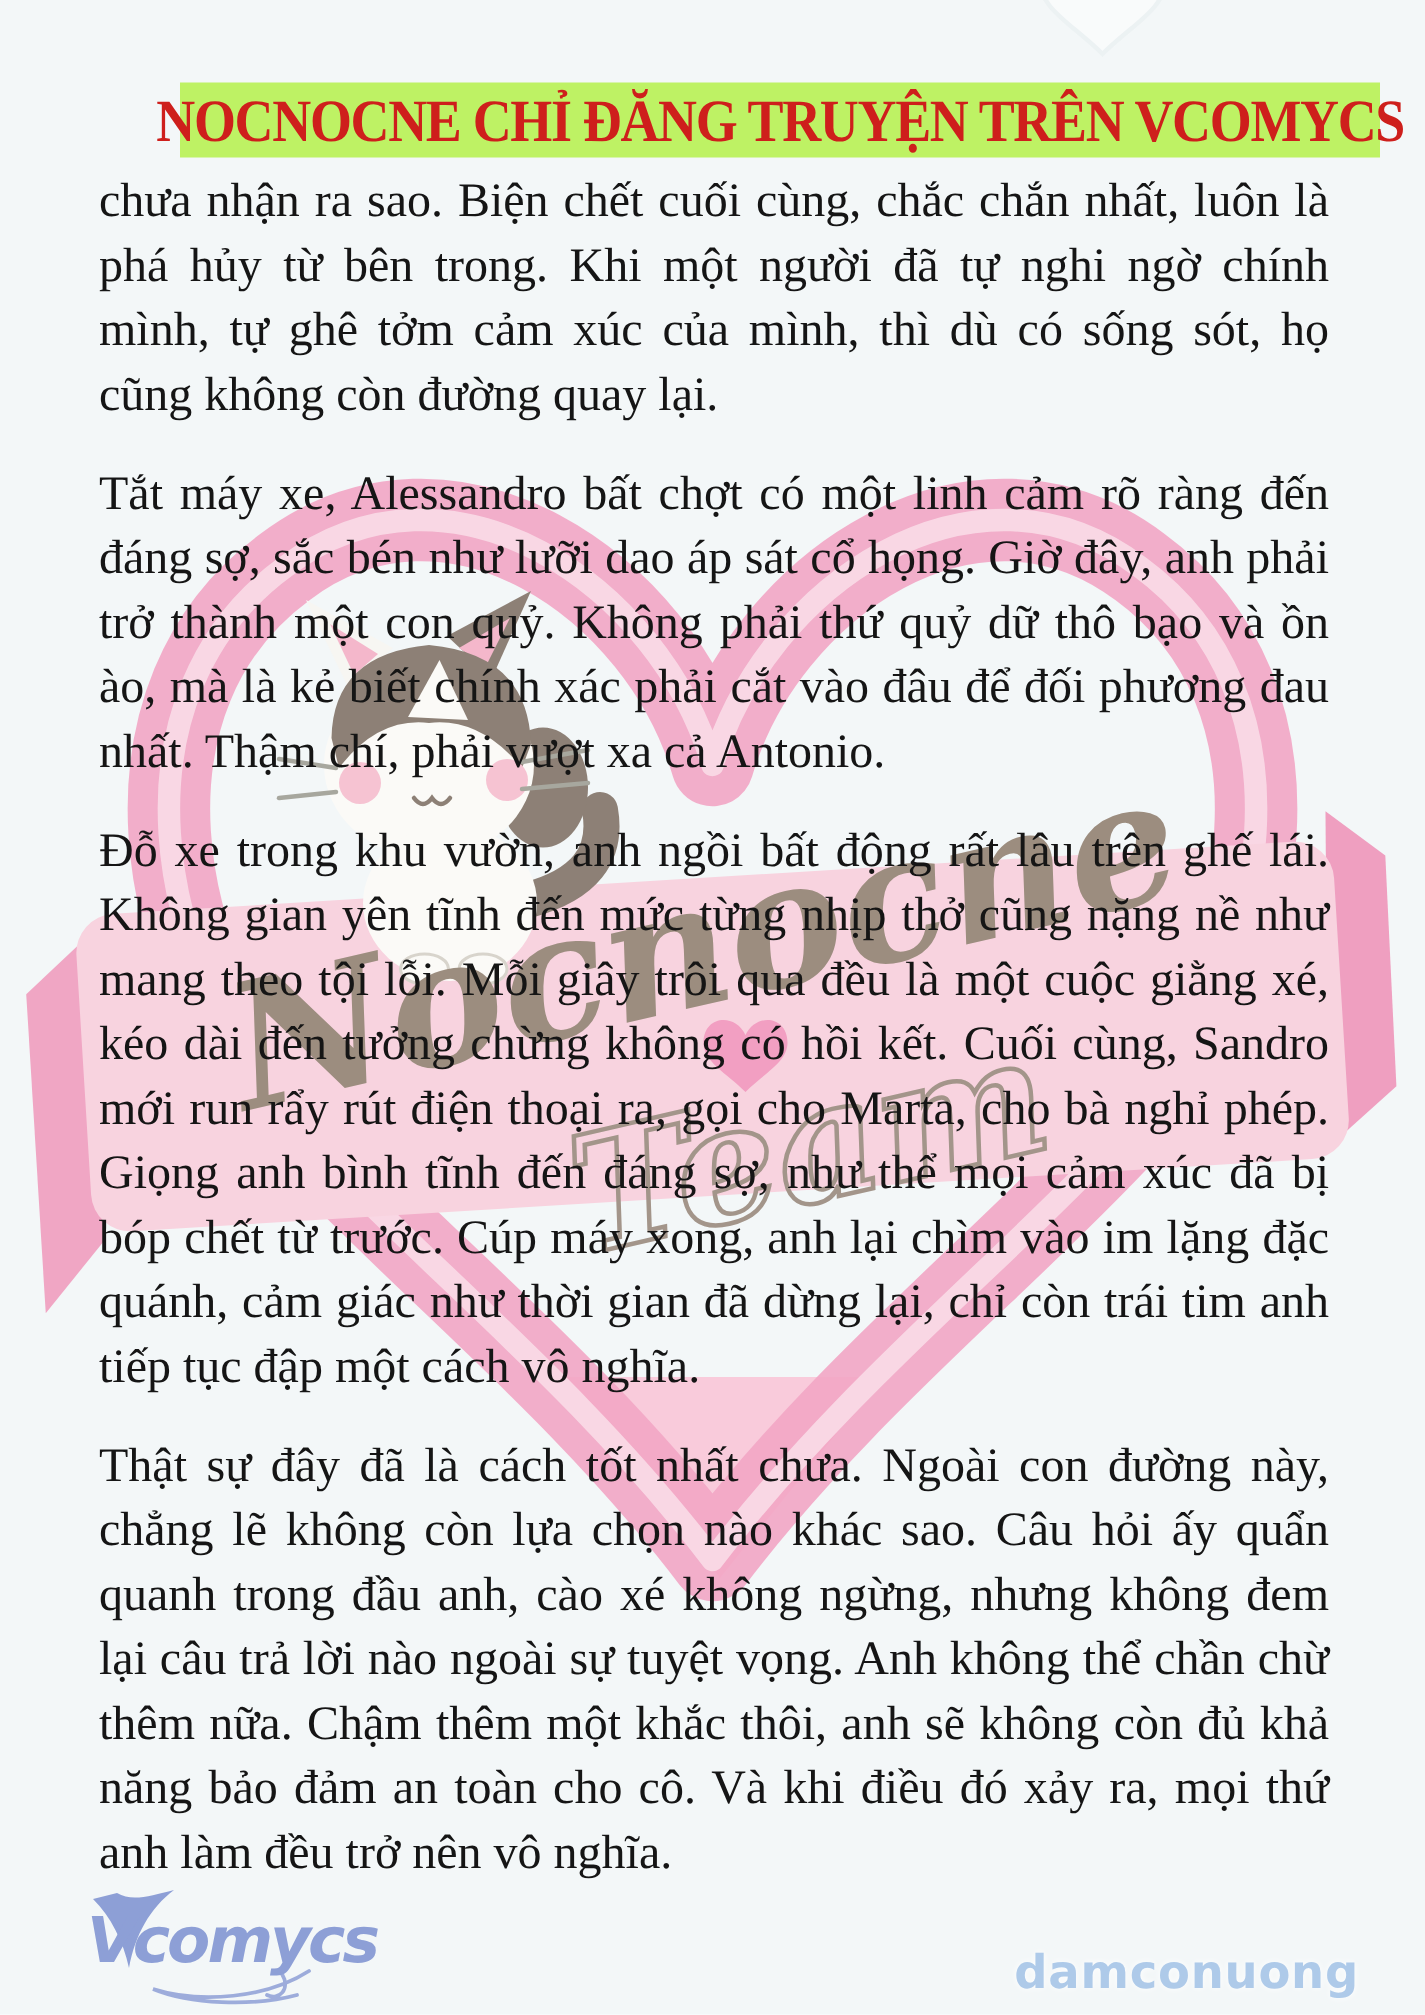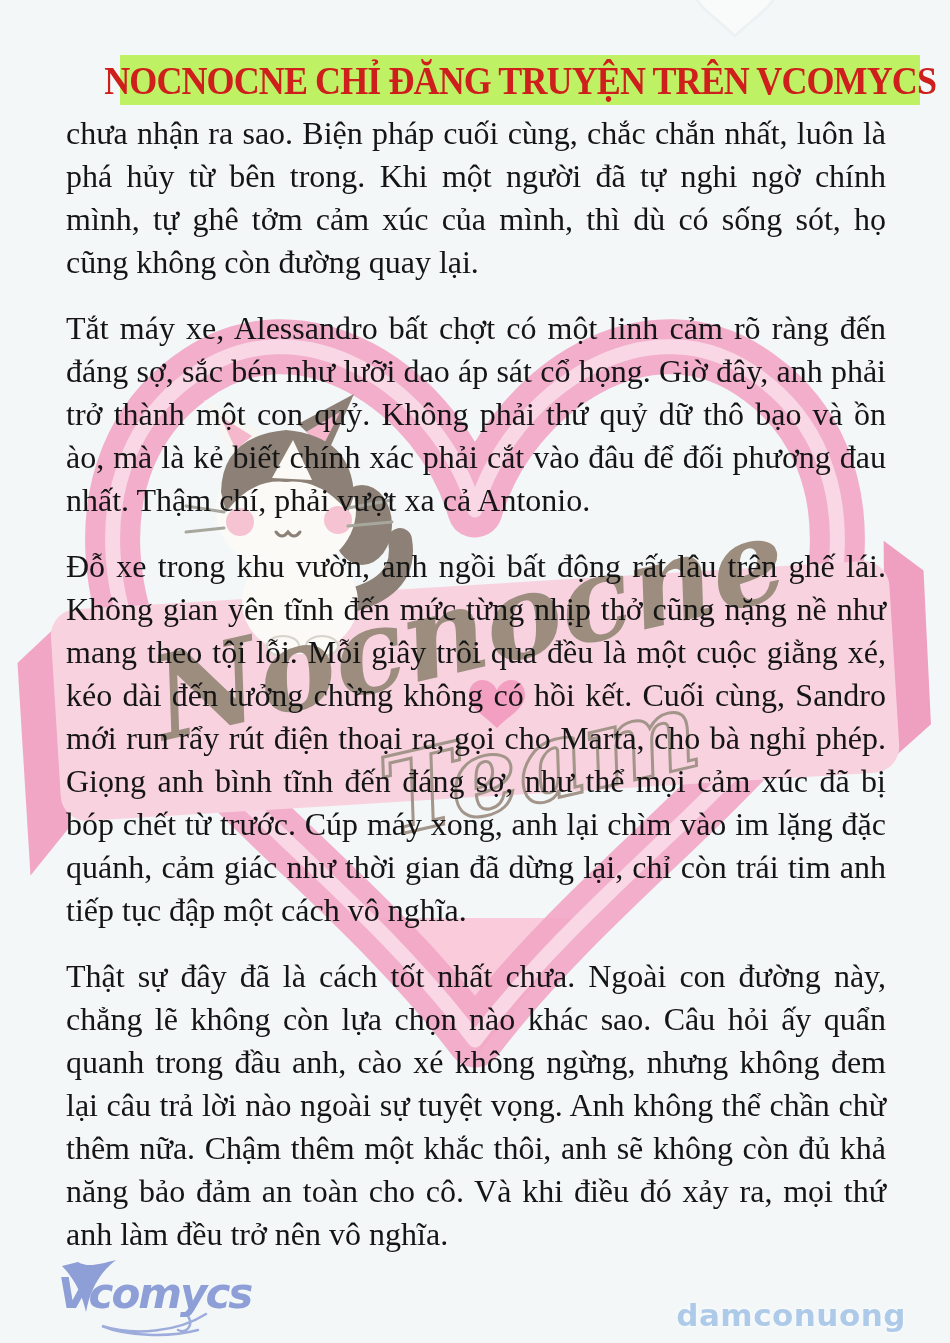--- a/index.html
+++ b/index.html
@@ -117,21 +117,21 @@
 
     <text x="478" y="668" text-anchor="middle" font-family="'DejaVu Serif',serif" font-style="italic" font-weight="bold" font-size="116" fill="#9c8d7f" transform="rotate(-13 478 668)">Nocnocne</text>
     <text x="548" y="800" text-anchor="middle" font-family="'DejaVu Serif',serif" font-style="italic" font-weight="bold" font-size="108" fill="none" stroke="#a3958a" stroke-width="3" transform="rotate(-13 548 800)">Team</text>
   </svg>
 
   <div class="notice-band">
     <span class="notice-text">NOCNOCNE CHỈ ĐĂNG TRUYỆN TRÊN VCOMYCS</span>
   </div>
 
   <div class="content">
-    <p>chưa nhận ra sao. Biện pháp cuối cùng, chắc chắn nhất, luôn là phá hủy từ bên trong. Khi một người đã tự nghi ngờ chính mình, tự ghê tởm cảm xúc của mình, thì dù có sống sót, họ cũng không còn đường quay lại.</p>
+    <p>chưa nhận ra sao. Biện chết cuối cùng, chắc chắn nhất, luôn là phá hủy từ bên trong. Khi một người đã tự nghi ngờ chính mình, tự ghê tởm cảm xúc của mình, thì dù có sống sót, họ cũng không còn đường quay lại.</p>
     <p>Tắt máy xe, Alessandro bất chợt có một linh cảm rõ ràng đến đáng sợ, sắc bén như lưỡi dao áp sát cổ họng. Giờ đây, anh phải trở thành một con quỷ. Không phải thứ quỷ dữ thô bạo và ồn ào, mà là kẻ biết chính xác phải cắt vào đâu để đối phương đau nhất. Thậm chí, phải vượt xa cả Antonio.</p>
     <p>Đỗ xe trong khu vườn, anh ngồi bất động rất lâu trên ghế lái. Không gian yên tĩnh đến mức từng nhịp thở cũng nặng nề như mang theo tội lỗi. Mỗi giây trôi qua đều là một cuộc giằng xé, kéo dài đến tưởng chừng không có hồi kết. Cuối cùng, Sandro mới run rẩy rút điện thoại ra, gọi cho Marta, cho bà nghỉ phép. Giọng anh bình tĩnh đến đáng sợ, như thể mọi cảm xúc đã bị bóp chết từ trước. Cúp máy xong, anh lại chìm vào im lặng đặc quánh, cảm giác như thời gian đã dừng lại, chỉ còn trái tim anh tiếp tục đập một cách vô nghĩa.</p>
     <p>Thật sự đây đã là cách tốt nhất chưa. Ngoài con đường này, chẳng lẽ không còn lựa chọn nào khác sao. Câu hỏi ấy quẩn quanh trong đầu anh, cào xé không ngừng, nhưng không đem lại câu trả lời nào ngoài sự tuyệt vọng. Anh không thể chần chừ thêm nữa. Chậm thêm một khắc thôi, anh sẽ không còn đủ khả năng bảo đảm an toàn cho cô. Và khi điều đó xảy ra, mọi thứ anh làm đều trở nên vô nghĩa.</p>
   </div>
 
   <svg class="vcomycs-logo" width="280" height="86" viewBox="0 0 280 86" xmlns="http://www.w3.org/2000/svg">
     <g>
       <path d="M24,14 C36,26 44,42 48,60 C52,38 62,20 78,8 C62,12 50,16 40,10 Z" fill="#8d9fd6"></path>
     </g>
     <text x="20" y="56" font-family="'DejaVu Sans',sans-serif" font-style="italic" font-weight="bold" font-size="42" letter-spacing="-2" fill="#8d9fd6">Vcomycs</text>

